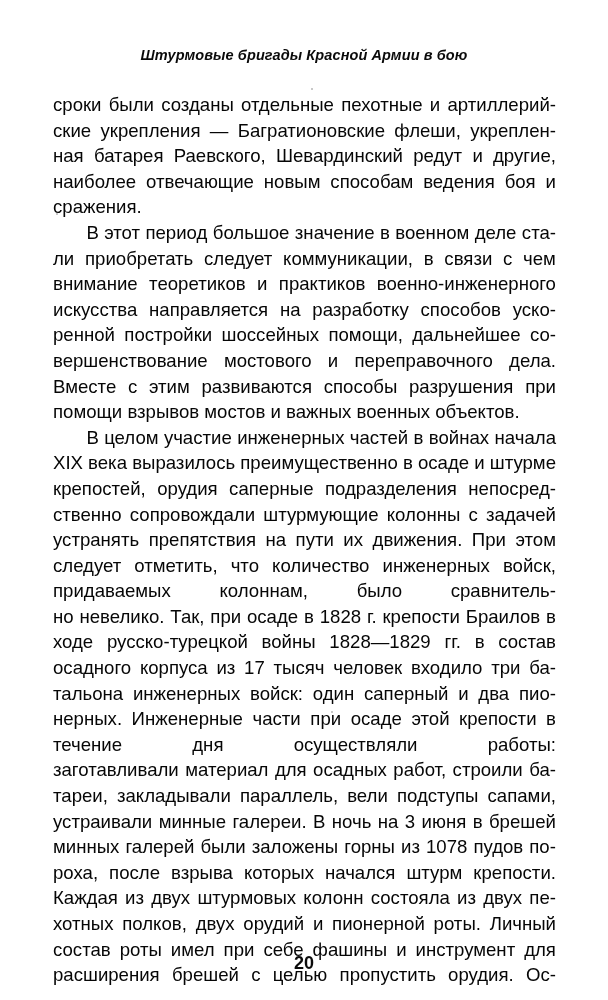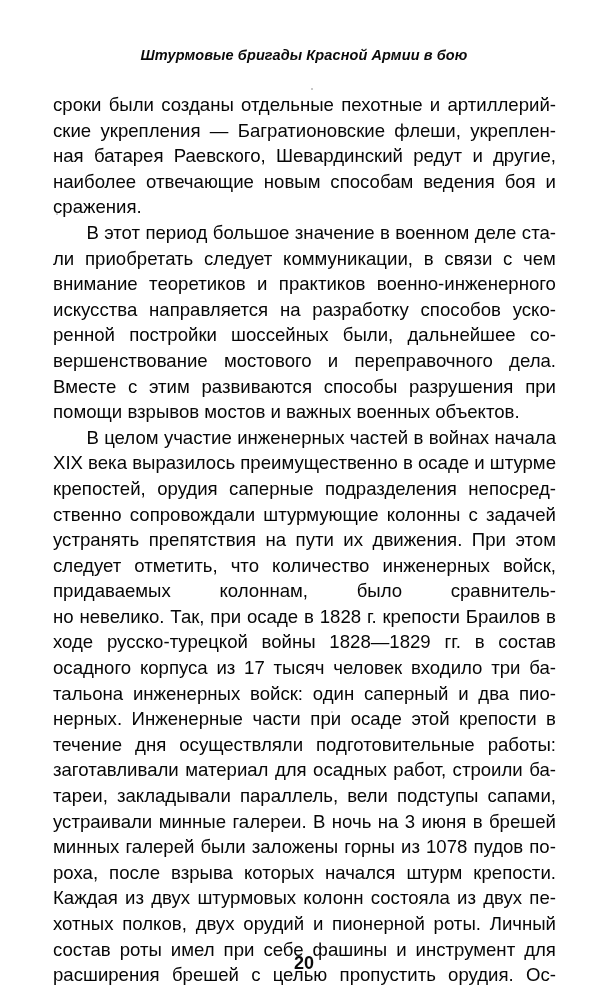--- a/index.html
+++ b/index.html
@@ -166,21 +166,21 @@
           <span class="w">направляется</span>
           <span class="w">на</span>
           <span class="w">разработку</span>
           <span class="w">способов</span>
           <span class="w">уско-</span>
         </span>
         <span class="line just">
           <span class="w">ренной</span>
           <span class="w">постройки</span>
           <span class="w">шоссейных</span>
-          <span class="w">были,</span>
+          <span class="w">помощи,</span>
           <span class="w">дальнейшее</span>
           <span class="w">со-</span>
         </span>
         <span class="line just">
           <span class="w">вершенствование</span>
           <span class="w">мостового</span>
           <span class="w">и</span>
           <span class="w">переправочного</span>
           <span class="w">дела.</span>
         </span>
@@ -306,21 +306,20 @@
           <span class="w">при</span>
           <span class="w">осаде</span>
           <span class="w">этой</span>
           <span class="w">крепости</span>
           <span class="w">в</span>
         </span>
         <span class="line just">
           <span class="w">течение</span>
           <span class="w">дня</span>
           <span class="w">осуществляли</span>
-          <span class="w">подготовительные</span>
           <span class="w">работы:</span>
         </span>
         <span class="line just">
           <span class="w">заготавливали</span>
           <span class="w">материал</span>
           <span class="w">для</span>
           <span class="w">осадных</span>
           <span class="w">работ,</span>
           <span class="w">строили</span>
           <span class="w">ба-</span>

